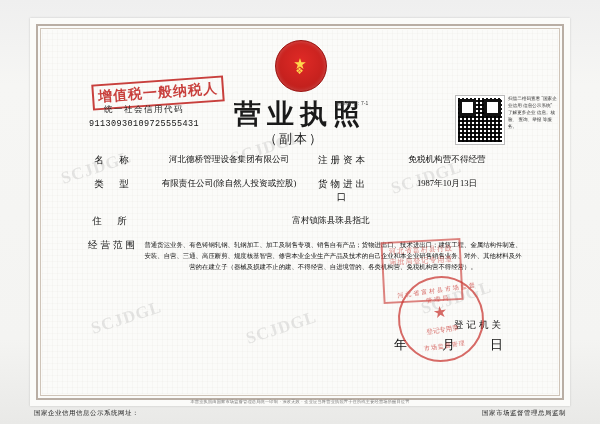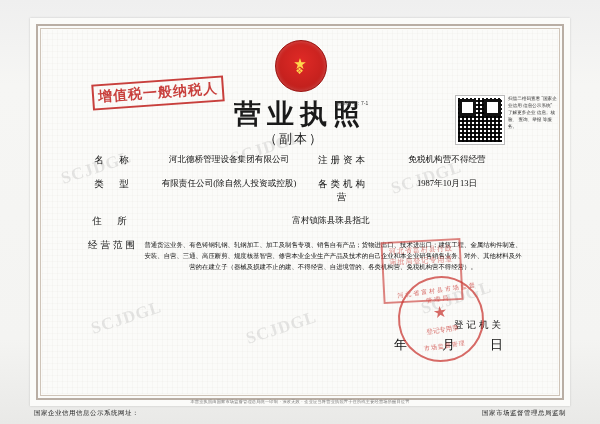--- a/index.html
+++ b/index.html
@@ -382,20 +382,24 @@
       <div class="star">★</div>
       <div class="ears">❖</div>
     </div>
 
     <div class="title">营业执照</div>
     <div class="title-note">副本编号：7-1</div>
     <div class="subtitle">（副本）</div>
 
     <div class="tax-stamp">增值税一般纳税人</div>
 
+    <div class="code-block">
+      <div class="code-label">统一社会信用代码</div>
+      <div class="code-value">91130930109725555431</div>
+    </div>
 
     <div class="qr"></div>
     <div class="qr-note">扫描二维码查看
 “国家企业信用
 信息公示系统”
 了解更多企业
 信息。核验、
 查询、举报
 等服务。</div>
 
@@ -410,21 +414,21 @@
           <div class="f-value">免税机构营不得经营</div>
         </div>
       </div>
 
       <div class="row">
         <div class="col-left">
           <div class="f-label">类　型</div>
           <div class="f-value">有限责任公司(除自然人投资或控股)</div>
         </div>
         <div class="col-right">
-          <div class="f-label-r">各类机构营</div>
+          <div class="f-label-r">货物进出口</div>
           <div class="f-value">1987年10月13日</div>
         </div>
       </div>
 
       <div class="row">
         <div class="col-right">
           <div class="f-label-r">住　所</div>
           <div class="f-value">富村镇陈县珠县指北</div>
         </div>
       </div>

